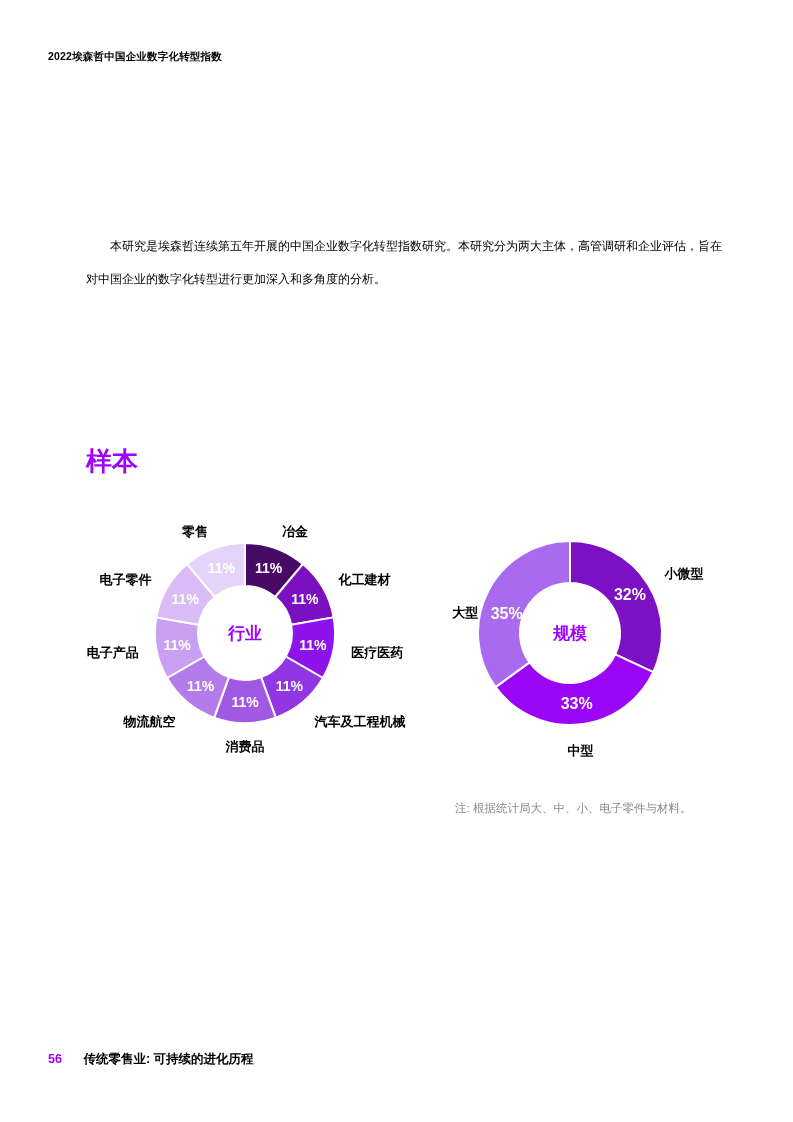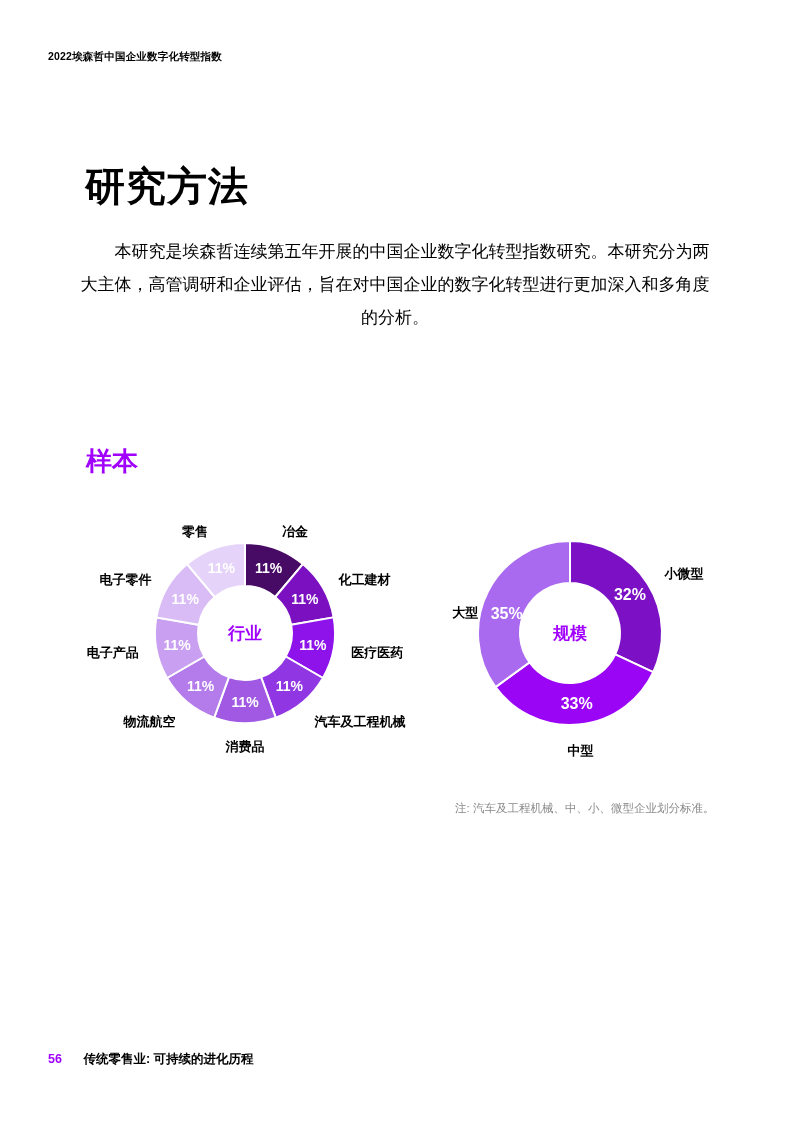--- a/index.html
+++ b/index.html
@@ -1,20 +1,20 @@
 <!DOCTYPE html>
 <html><head>
 <meta charset="utf-8">
 <style>
   html,body{margin:0;padding:0;background:#fff;}
   .page{position:relative;width:793px;height:1118px;background:#ffffff;overflow:hidden;
         font-family:"Liberation Sans","DejaVu Sans",sans-serif;color:#000;}
   .header-label{position:absolute;left:48px;top:50px;font-size:10.5px;font-weight:700;letter-spacing:.2px;}
   .main-title{position:absolute;left:85px;top:132px;font-size:40px;font-weight:900;letter-spacing:1px;}
-  .para{position:absolute;left:76px;width:638px;font-size:17px;line-height:33px;text-indent:2em;text-align:center;}
+  .para{position:absolute;left:86px;width:638px;font-size:12px;line-height:33px;text-indent:2em;}
   .para-1{top:218px;}
   .para-2{top:285px;}
   .section-title{position:absolute;left:86px;top:422px;font-size:26px;font-weight:800;color:#a100ff;}
   .sample-text{position:absolute;left:86px;top:455px;font-size:14.5px;}
   svg.donut{position:absolute;overflow:visible;}
   #industry-svg{left:40px;top:508px;}
   #scale-svg{left:420px;top:508px;}
   .seg-label{font-size:13px;font-weight:700;fill:#000000;}
   .pct{font-weight:700;fill:#ffffff;}
   #industry-svg .pct{font-size:14px;}
@@ -24,21 +24,20 @@
   .footer{position:absolute;left:48px;top:1051px;font-size:12.5px;font-weight:700;}
   .footer .pageno{display:inline-block;width:32px;color:#a100ff;}
 </style>
 </head>
 <body>
 
 <div class="page">
 
   <div class="header-label">2022埃森哲中国企业数字化转型指数</div>
 
-  <h1 class="main-title">研究方法</h1>
 
   <p class="para para-1">本研究是埃森哲连续第五年开展的中国企业数字化转型指数研究。本研究分为两大主体，高管调研和企业评估，旨在对中国企业的数字化转型进行更加深入和多角度的分析。</p>
 
   <h2 class="section-title">样本</h2>
 
   <svg id="industry-svg" class="donut" width="420" height="270" viewBox="0 0 420 270">
       <path d="M205 35 A90 90 0 0 1 262.85088487178854 56.05600011929198 L235.21101765526734 88.99591117340803 A47 47 0 0 0 205 78 Z" fill="#470b66" stroke="#fff" stroke-width="2"></path>
       <text x="228.59938988947113" y="65.16120916577232" text-anchor="middle" class="pct">11%</text>
       <text text-anchor="start" x="241.93817547917223" y="27.513196955121884" class="seg-label">冶金</text>
       <path d="M262.85088487178854 56.05600011929198 A90 90 0 0 1 293.6326977710987 109.37166400997626 L251.28596439157377 116.83853564965428 A47 47 0 0 0 235.21101765526734 88.99591117340803 Z" fill="#7a10c0" stroke="#fff" stroke-width="2"></path>
@@ -74,20 +73,20 @@
       <text text-anchor="start" x="244.56472765622567" y="69.98739896235239" class="seg-label">小微型</text>
       <path d="M233.2440888268738 164.17169482398668 A92 92 0 0 1 75.57043651750485 179.07624321090753 L109.54915028125264 154.38926261462365 A50 50 0 0 0 195.24135262330097 146.28896457825363 Z" fill="#9a06f5" stroke="#fff" stroke-width="2"></path>
       <text x="156.6816902456145" y="200.68489948681867" text-anchor="middle" class="pct">33%</text>
       <text text-anchor="middle" x="160.5401310916736" y="246.50294003554495" class="seg-label">中型</text>
       <path d="M75.57043651750485 179.07624321090753 A92 92 0 0 1 149.99999999999997 33 L150 75 A50 50 0 0 0 109.54915028125264 154.38926261462365 Z" fill="#a96aef" stroke="#fff" stroke-width="2"></path>
       <text x="86.73853678262589" y="110.76667451849218" text-anchor="middle" class="pct">35%</text>
       <text text-anchor="end" x="58.2072692909028" y="109.15306402917078" class="seg-label">大型</text>
       <text x="150" y="131" text-anchor="middle" class="center-label">规模</text>
     </svg>
 
-  <p class="note">注: 汽车及工程机械、中、小、微型企业划分标准。</p>
+  <p class="note">注: 根据统计局大、中、小、电子零件与材料。</p>
 
   <div class="footer">
     <span class="pageno">56</span>
     <span class="doc-title">传统零售业: 可持续的进化历程</span>
   </div>
 
 </div>
 
 </body></html>

